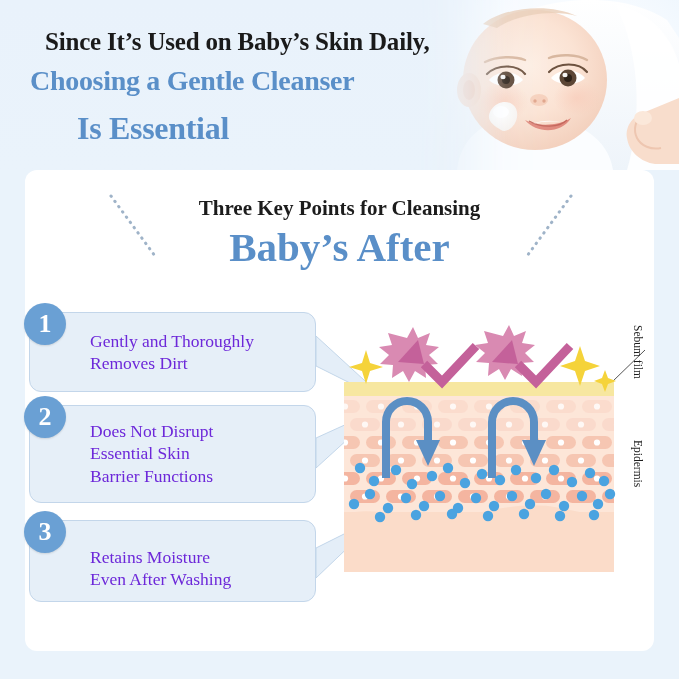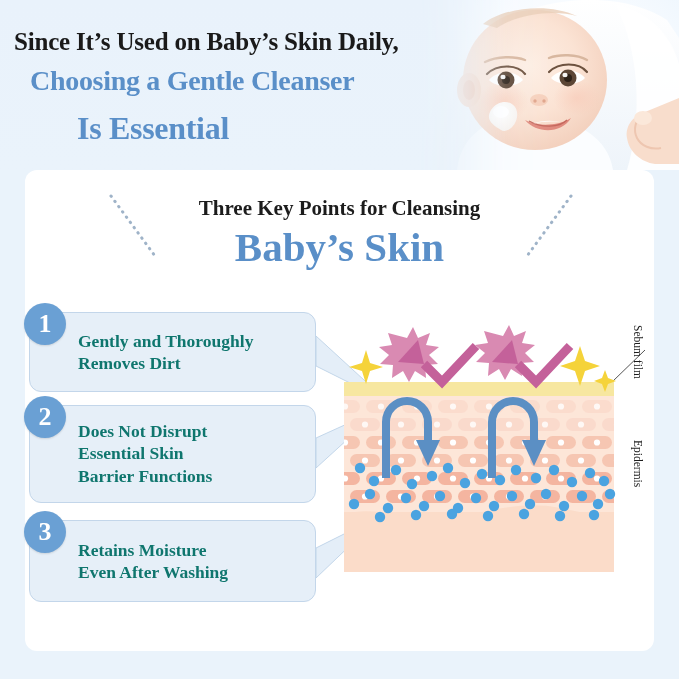--- a/index.html
+++ b/index.html
@@ -19,21 +19,21 @@
   }
   #baby-photo{
     position:absolute;right:0;top:-6px;width:262px;height:176px;
     overflow:hidden;
     -webkit-mask-image:linear-gradient(90deg,rgba(0,0,0,0) 0%,rgba(0,0,0,0.25) 14%,rgba(0,0,0,0.9) 34%,#000 52%);
     mask-image:linear-gradient(90deg,rgba(0,0,0,0) 0%,rgba(0,0,0,0.25) 14%,rgba(0,0,0,0.9) 34%,#000 52%);
   }
   #baby-photo svg{display:block;}
 
   .h-line1{
-    position:absolute;left:14px;top:28px;
+    position:absolute;left:45px;top:28px;
     font-size:25px;font-weight:bold;color:#1a1a1a;
     letter-spacing:-0.2px;white-space:nowrap;
   }
   .h-line2{
     position:absolute;left:30px;top:65px;
     font-size:28px;font-weight:bold;color:#5a8fc8;
     letter-spacing:-0.3px;white-space:nowrap;
   }
   .h-line3{
     position:absolute;left:30px;top:110px;
@@ -59,22 +59,22 @@
 
   
   .pbox{
     position:absolute;
     background:#e6eff8;
     border:1px solid #c3d6ea;
     border-radius:12px;
     box-sizing:border-box;
   }
   .pbox-text{
-    position:absolute;left:48px;top:50%;transform:translateY(-50%);
-    font-size:17.5px;font-weight:bold;color:#0f766e;
+    position:absolute;left:60px;top:50%;transform:translateY(-50%);
+    font-size:17.5px;font-weight:normal;color:#6d28d9;
     line-height:1.28;width:250px;
   }
   .pnum{
     position:absolute;left:-6px;top:-10px;
     width:42px;height:42px;border-radius:50%;
     background:#6aa0d4;
     color:#ffffff;font-size:26px;font-weight:bold;
     display:flex;align-items:center;justify-content:center;
     box-shadow:0 1px 2px rgba(0,0,0,0.12);
   }
@@ -189,21 +189,21 @@
 <div id="card">
 
   <svg class="deco" style="left:78px;" viewBox="0 0 60 75" xmlns="http://www.w3.org/2000/svg">
     <line x1="8" y1="8" x2="52" y2="68" stroke="#9fb3c8" stroke-width="3" stroke-linecap="round" stroke-dasharray="0.5 6"></line>
   </svg>
   <svg class="deco" style="left:494px;" viewBox="0 0 60 75" xmlns="http://www.w3.org/2000/svg">
     <line x1="52" y1="8" x2="8" y2="68" stroke="#9fb3c8" stroke-width="3" stroke-linecap="round" stroke-dasharray="0.5 6"></line>
   </svg>
 
   <div class="card-sub">Three Key Points for Cleansing</div>
-  <div class="card-title">Baby’s Skin</div>
+  <div class="card-title">Baby’s After</div>
 </div>
 
 <svg id="connectors" viewBox="0 0 679 679" xmlns="http://www.w3.org/2000/svg">
 
   <polygon points="316,336 316,366 388,402" fill="#e4eef8" stroke="#bdd3e8" stroke-width="0.9"></polygon>
 
   <polygon points="316,438 316,468 382,408" fill="#e4eef8" stroke="#bdd3e8" stroke-width="0.9"></polygon>
 
   <polygon points="316,548 316,578 382,515" fill="#e4eef8" stroke="#bdd3e8" stroke-width="0.9"></polygon>
 
@@ -218,21 +218,21 @@
 
 <div class="pbox" id="box2">
   <div class="pnum">2</div>
   <div class="pbox-text" style="white-space:pre-line;">Does Not Disrupt
 Essential Skin
 Barrier Functions</div>
 </div>
 
 <div class="pbox" id="box3">
   <div class="pnum">3</div>
-  <div class="pbox-text" style="white-space:pre-line;">Retains Moisture
+  <div class="pbox-text" style="white-space:pre-line;margin-top:7px;">Retains Moisture
 Even After Washing</div>
 </div>
 
 <div id="diagram">
   <svg width="278" height="262" viewBox="0 0 278 262" xmlns="http://www.w3.org/2000/svg">
     <defs>
       <clipPath id="skinClip">
         <rect x="4" y="64" width="270" height="190"></rect>
       </clipPath>
     </defs>

